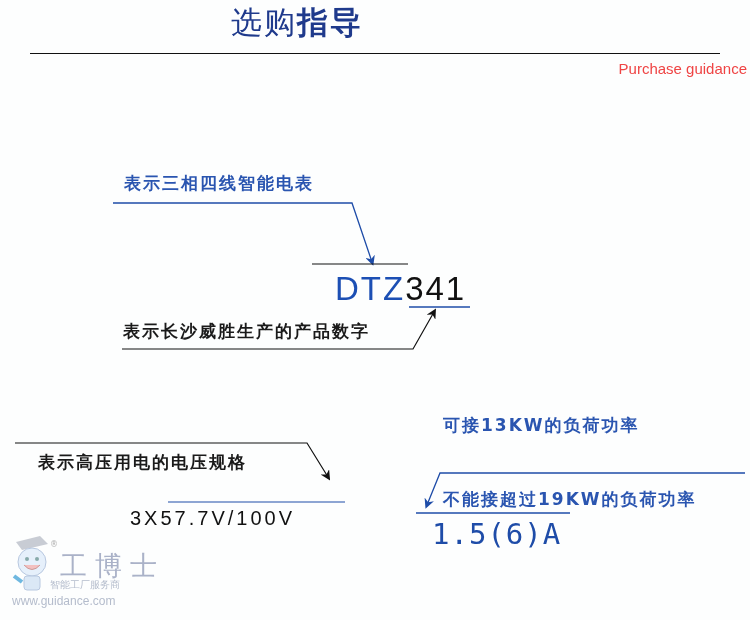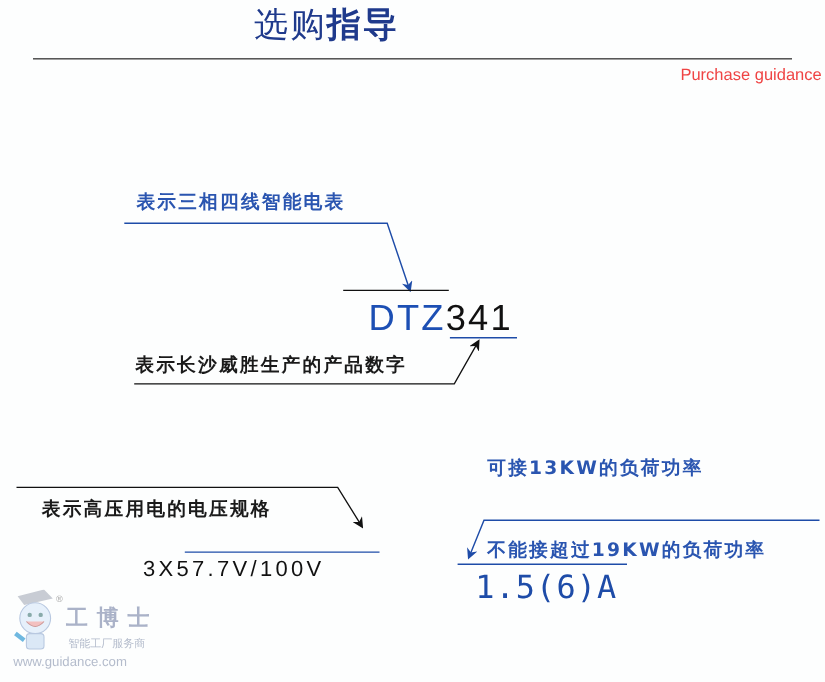--- a/index.html
+++ b/index.html
@@ -30,22 +30,22 @@
   .voltage {
     left: 130px; top: 507px; font-family: "Liberation Sans", sans-serif;
     font-size: 20px; letter-spacing: 3px; color: #111; white-space: nowrap;
   }
   .current {
     left: 432px; top: 517px; font-family: "DejaVu Sans Mono", monospace;
     font-size: 29px; color: #1e4ca8; white-space: nowrap; letter-spacing: 1px;
   }
   svg.lines { position: absolute; left: 0; top: 0; }
   .logo { left: 10px; top: 538px; width: 140px; height: 75px; }
-  .logo-text { left: 60px; top: 548px; font-size: 20px; color: #aab2c8; letter-spacing: 8px; font-family: "DejaVu Serif", serif; white-space: nowrap; font-weight: bold; }
-  .logo-sub { left: 62px; top: 578px; font-size: 10px; color: #b4bccc; white-space: nowrap; }
+  .logo-text { left: 60px; top: 548px; font-size: 27px; color: #aab2c8; letter-spacing: 8px; font-family: "DejaVu Serif", serif; white-space: nowrap; }
+  .logo-sub { left: 50px; top: 578px; font-size: 10px; color: #b4bccc; white-space: nowrap; }
   .logo-url { left: 12px; top: 594px; font-size: 12px; color: #b4bccc; font-family: "Liberation Sans", sans-serif; white-space: nowrap; }
 </style>
 </head>
 <body>
 
 <div class="abs title"><span>选购</span><span class="bold">指导</span></div>
 <div class="abs rule" style="left:30px; top:53px; width:690px;"></div>
 <div class="abs subtitle">Purchase guidance</div>
 
 <svg class="lines" width="750" height="620">

